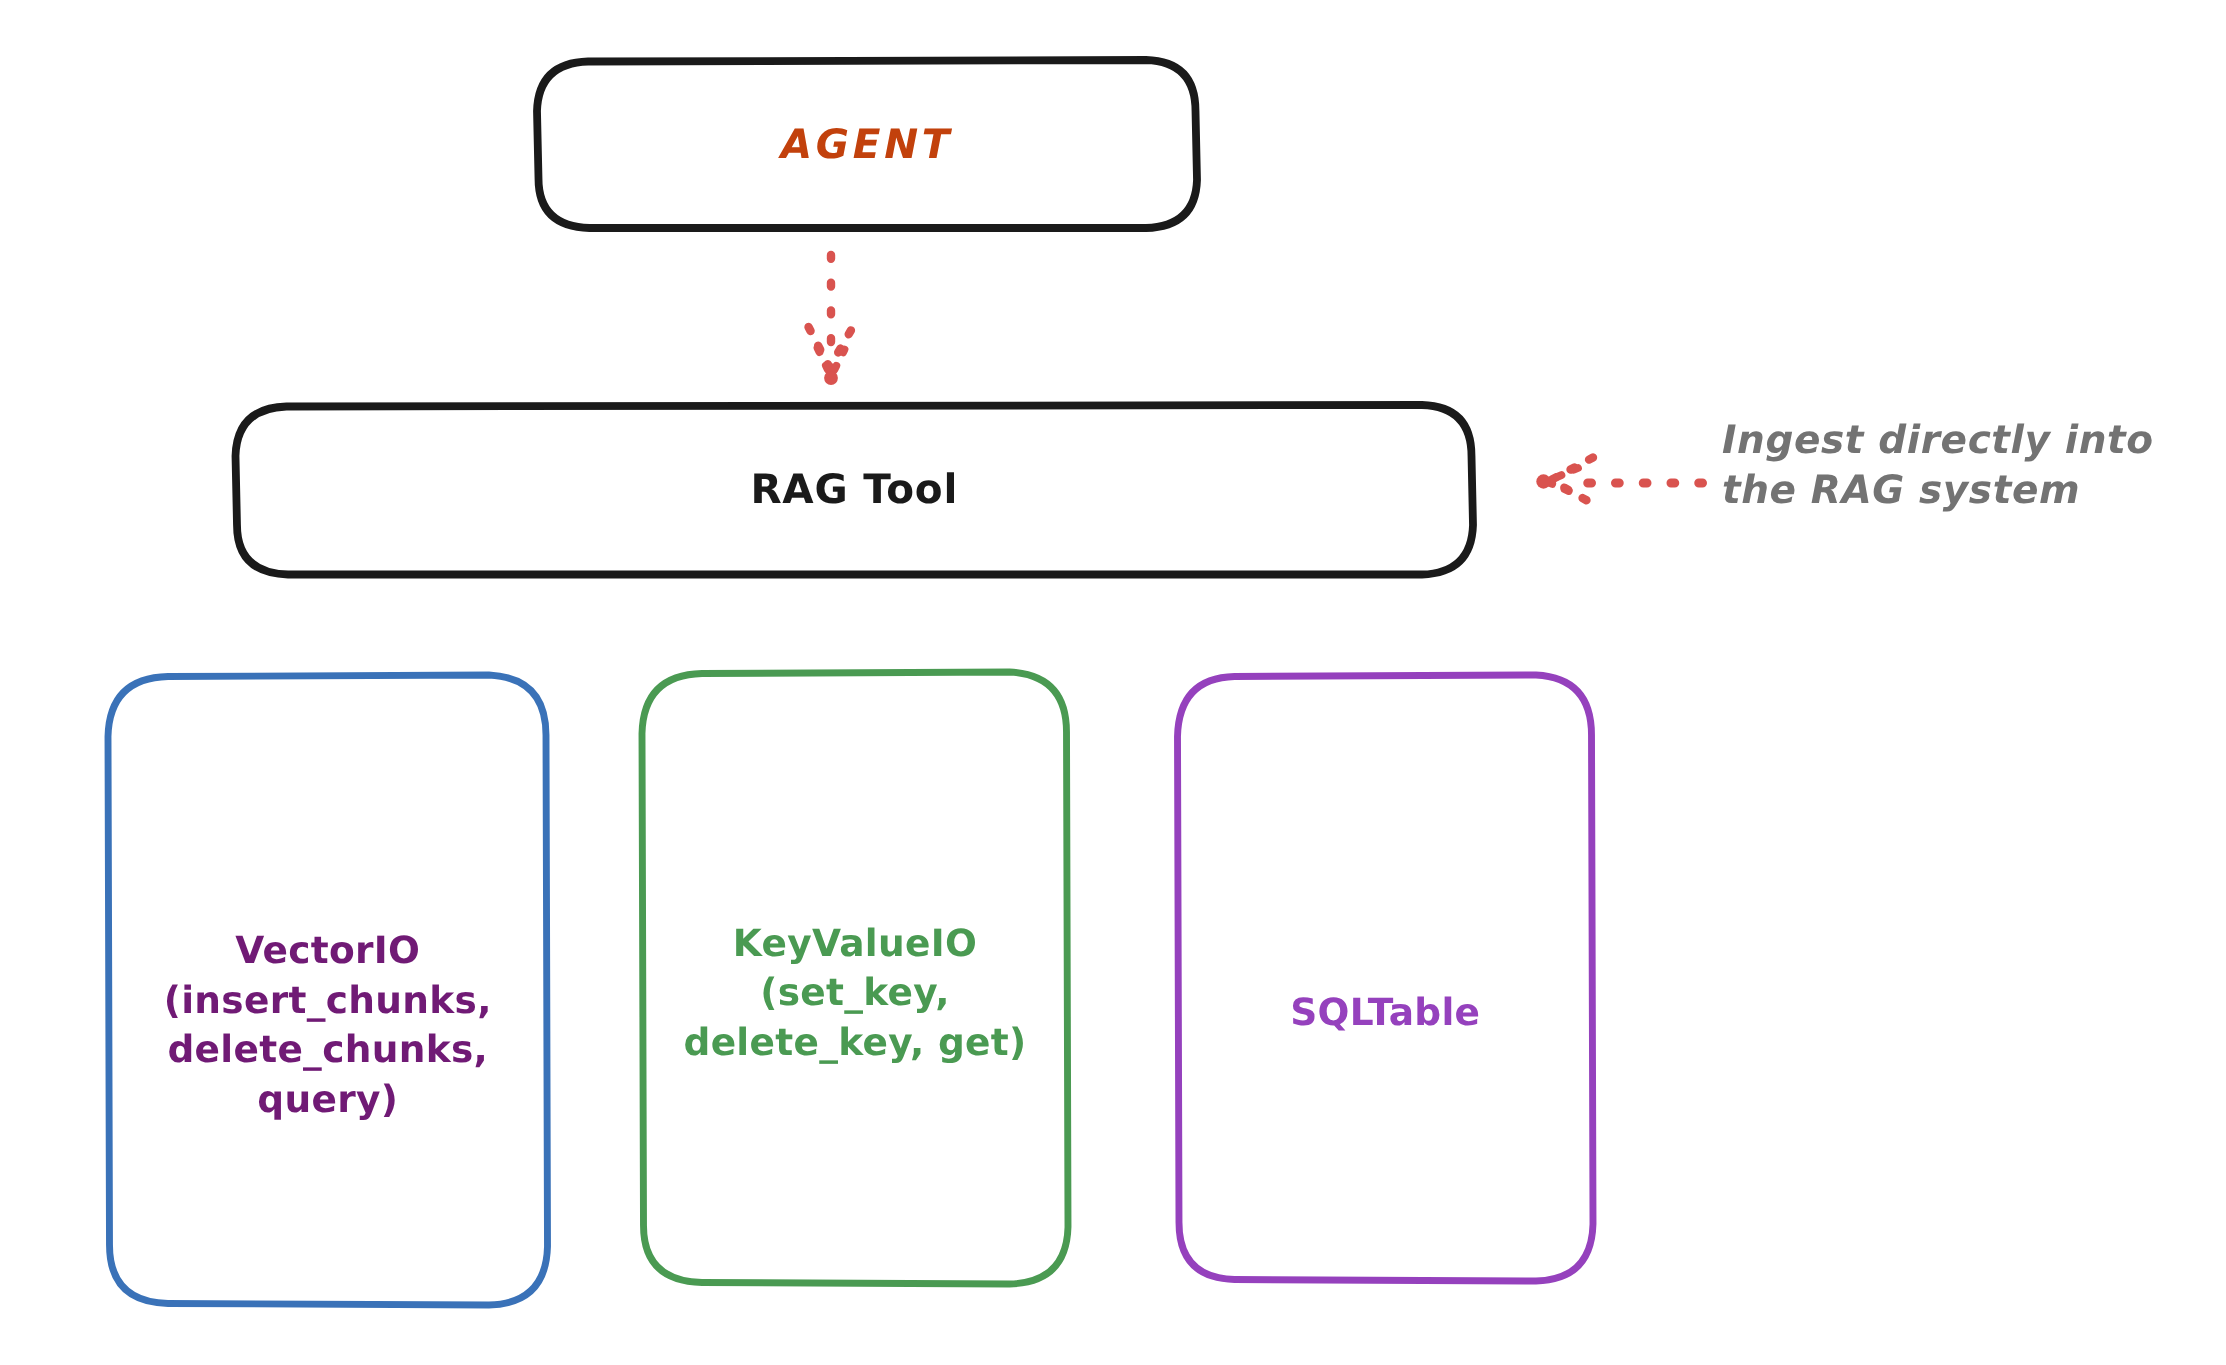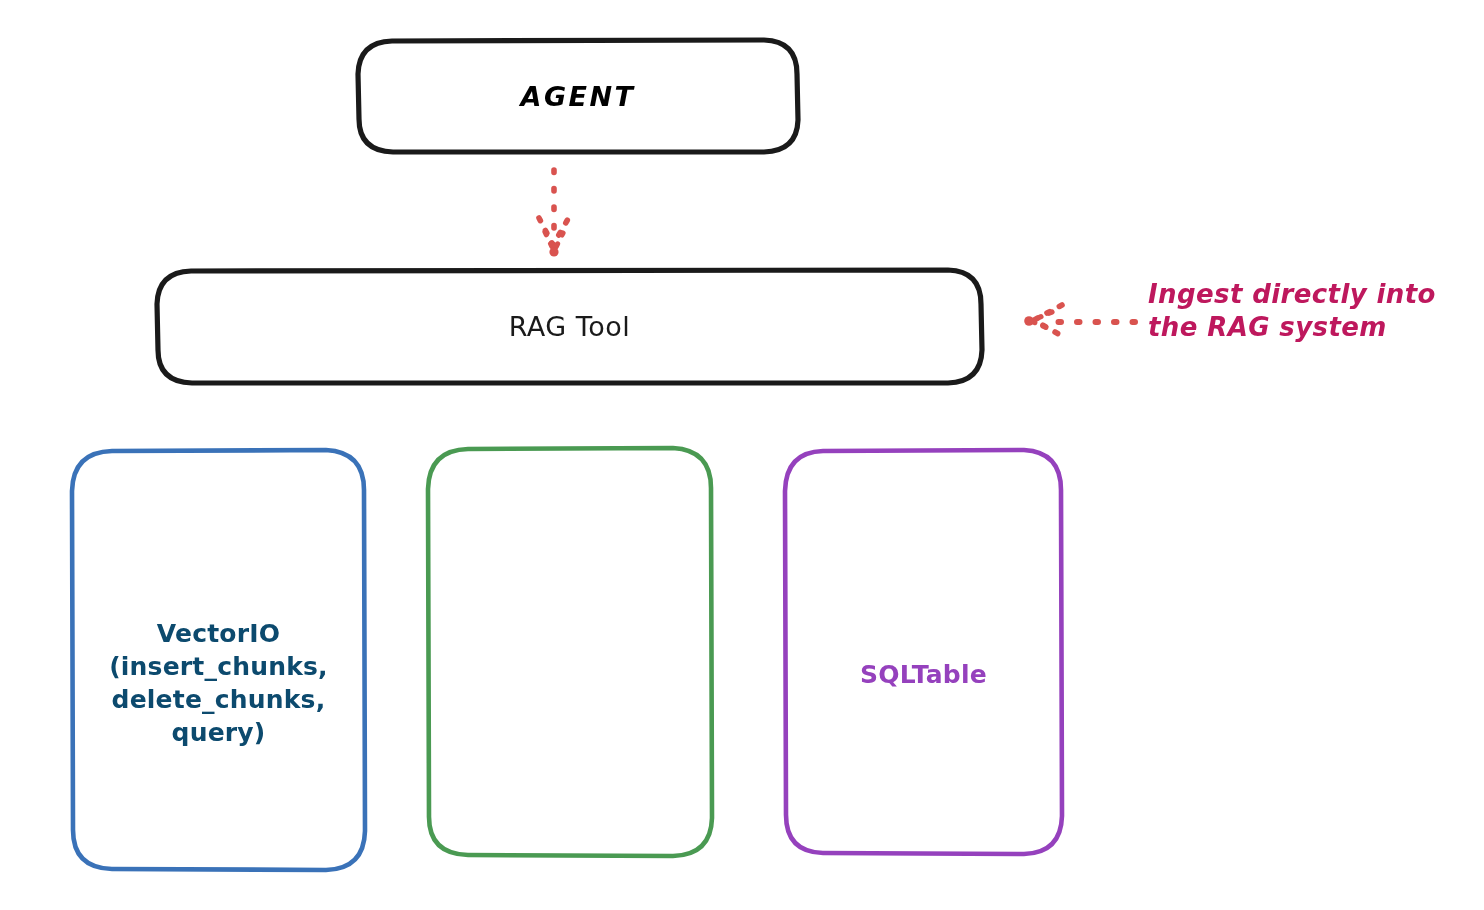--- a/index.html
+++ b/index.html
@@ -38,30 +38,30 @@
   
   #agent-node {
     left: 358px; top: 40px; width: 440px; height: 113px;
   }
   #agent-node .node-label {
     font-family: "DejaVu Sans", sans-serif;
     font-size: 27px;
     font-style: italic;
     font-weight: 700;
     letter-spacing: 2.5px;
-    color: #000000;
+    color: #c2410c;
   }
 
   
   #rag-tool-node {
     left: 157px; top: 270px; width: 825px; height: 113px;
   }
   #rag-tool-node .node-label {
     font-size: 27px;
-    font-weight: 400;
+    font-weight: 700;
     color: #1a1a1a;
     letter-spacing: 0.5px;
   }
 
   
   #vectorio-node  { left: 72px;  top: 450px; width: 293px; height: 420px; }
   #keyvalueio-node{ left: 428px; top: 448px; width: 284px; height: 408px; }
   #relationalio-node{ left: 785px; top: 450px; width: 277px; height: 404px; }
 
   .service-label {
@@ -71,36 +71,36 @@
     white-space: pre-line;
     letter-spacing: 0.2px;
   }
   .service-sub {
     font-size: 25px;
     font-weight: 600;
     letter-spacing: 0.2px;
     margin-top: 34px;
   }
   #vectorio-node .service-label,
-  #vectorio-node .service-sub  { color: #0c4a6e; }
+  #vectorio-node .service-sub  { color: #701a75; }
   #keyvalueio-node .service-label,
   #keyvalueio-node .service-sub { color: #4a9a52; }
   #relationalio-node .service-label,
   #relationalio-node .service-sub { color: #9541bd; }
 
   #vectorio-node .inner { margin-top: 46px; }
   #keyvalueio-node .inner { margin-top: 18px; }
   #relationalio-node .inner { margin-top: 10px; }
 
   
   #ingest-annotation {
     position: absolute;
     left: 1148px; top: 278px;
     width: 330px;
-    color: #be185d;
+    color: #737373;
     font-size: 26px;
     font-weight: 600;
     font-style: italic;
     line-height: 1.28;
     letter-spacing: 0.4px;
     white-space: pre-line;
   }
 </style>
 </head>
 <body>
@@ -144,20 +144,23 @@
   <div class="inner">
     <div class="service-label">VectorIO
 (insert_chunks,
 delete_chunks,
 query)</div>
   </div>
 </div>
 
 <div class="node" id="keyvalueio-node">
   <div class="inner">
+    <div class="service-label">KeyValueIO
+(set_key,
+delete_key, get)</div>
   </div>
 </div>
 
 <div class="node" id="relationalio-node">
   <div class="inner">
     <div class="service-sub">SQLTable</div>
   </div>
 </div>
 
 <div id="ingest-annotation">Ingest directly into

